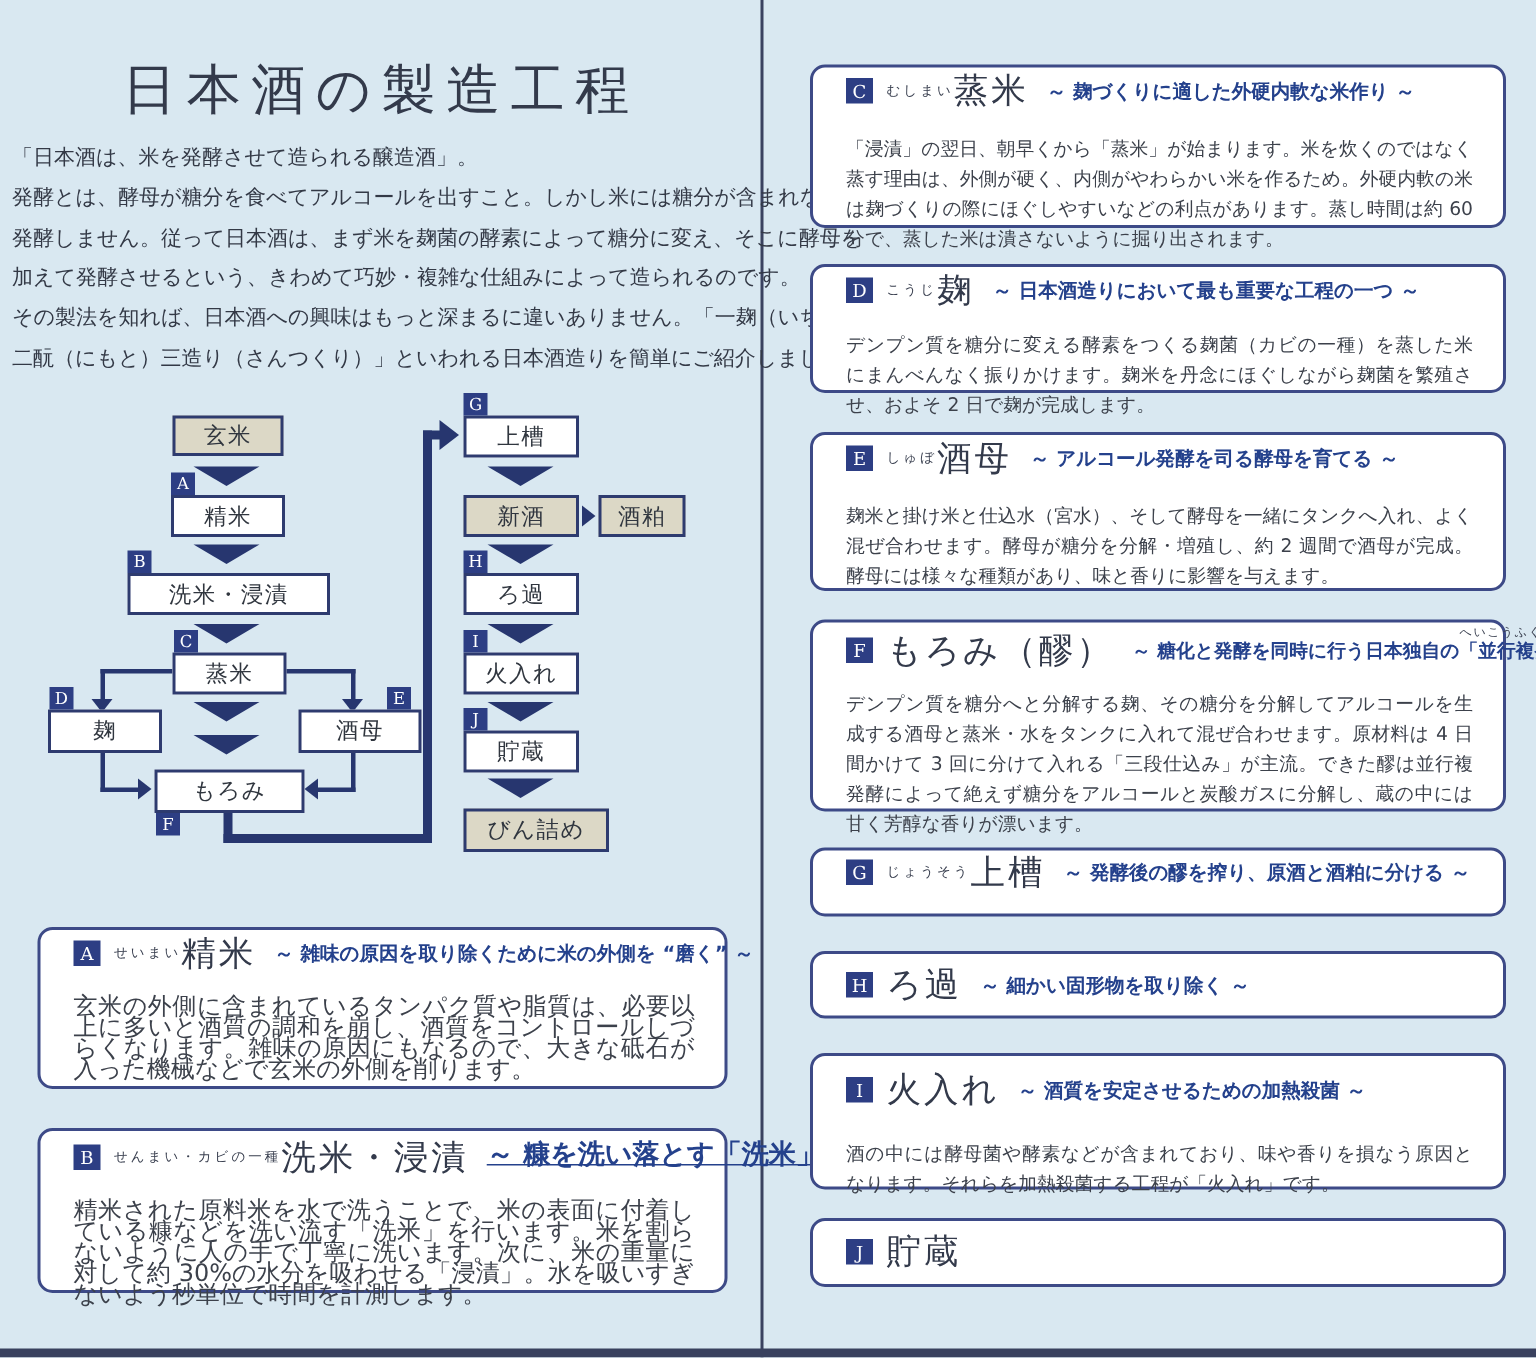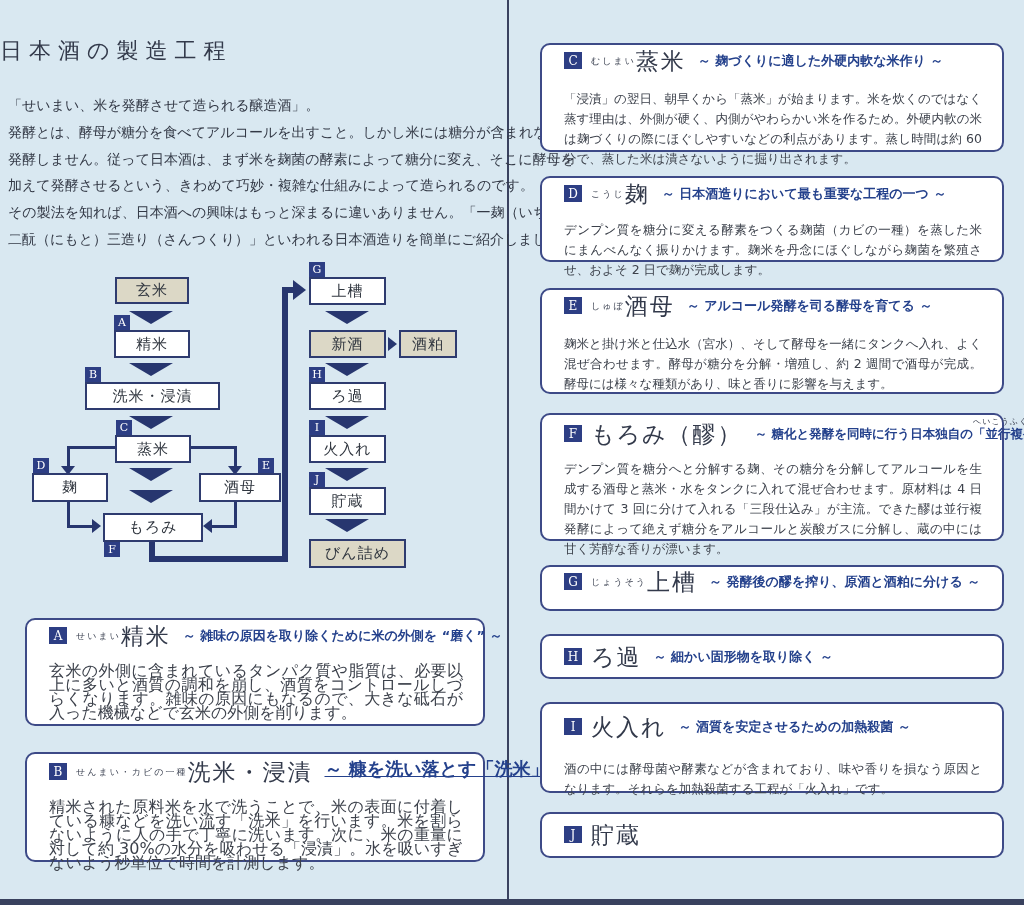--- a/index.html
+++ b/index.html
@@ -8,22 +8,22 @@
     background:#d9e8f1;
     font-family:"DejaVu Sans","Liberation Sans",sans-serif;
     color:#363b47;
   }
   .serif{font-family:"DejaVu Serif","Liberation Serif",serif;}
   
   .divider{position:absolute;left:507px;top:0;width:2px;height:905px;background:#3a4260;}
   .bottombar{position:absolute;left:0;top:899px;width:1024px;height:6px;background:#39415e;}
   
   .main-title{
-    position:absolute;left:0;top:36px;width:508px;text-align:left;
-    font-size:22px;letter-spacing:7px;color:#333a4b;font-weight:500;
+    position:absolute;left:0;top:36px;width:508px;text-align:center;
+    font-size:36px;letter-spacing:7px;color:#333a4b;font-weight:500;
   }
   .intro{position:absolute;left:8px;top:92px;width:496px;font-size:14px;color:#333946;}
   .intro .iline{height:26.8px;line-height:26.8px;white-space:nowrap;}
   
   .fnode{
     position:absolute;box-sizing:border-box;background:#ffffff;
     border:2px solid #2e3b6f;display:flex;align-items:center;justify-content:center;
     font-size:15px;color:#30363f;letter-spacing:1px;
   }
   .fnode.beige{background:#dcd8c6;}
@@ -61,21 +61,21 @@
 </head>
 <body>
 
 <div class="page">
 
   <div class="divider"></div>
   <div class="bottombar"></div>
 
   <div class="main-title serif">日本酒の製造工程</div>
   <div class="intro serif">
-    <div class="iline">「せいまい、米を発酵させて造られる醸造酒」。</div>
+    <div class="iline">「日本酒は、米を発酵させて造られる醸造酒」。</div>
     <div class="iline">発酵とは、酵母が糖分を食べてアルコールを出すこと。しかし米には糖分が含まれないため</div>
     <div class="iline">発酵しません。従って日本酒は、まず米を麹菌の酵素によって糖分に変え、そこに酵母を</div>
     <div class="iline">加えて発酵させるという、きわめて巧妙・複雑な仕組みによって造られるのです。</div>
     <div class="iline">その製法を知れば、日本酒への興味はもっと深まるに違いありません。「一麹（いちこうじ）</div>
     <div class="iline">二酛（にもと）三造り（さんつくり）」といわれる日本酒造りを簡単にご紹介しましょう。</div>
   </div>
 
   <div>
 
     <div class="fline" style="left:149px;top:542px;width:6px;height:20px;"></div>

